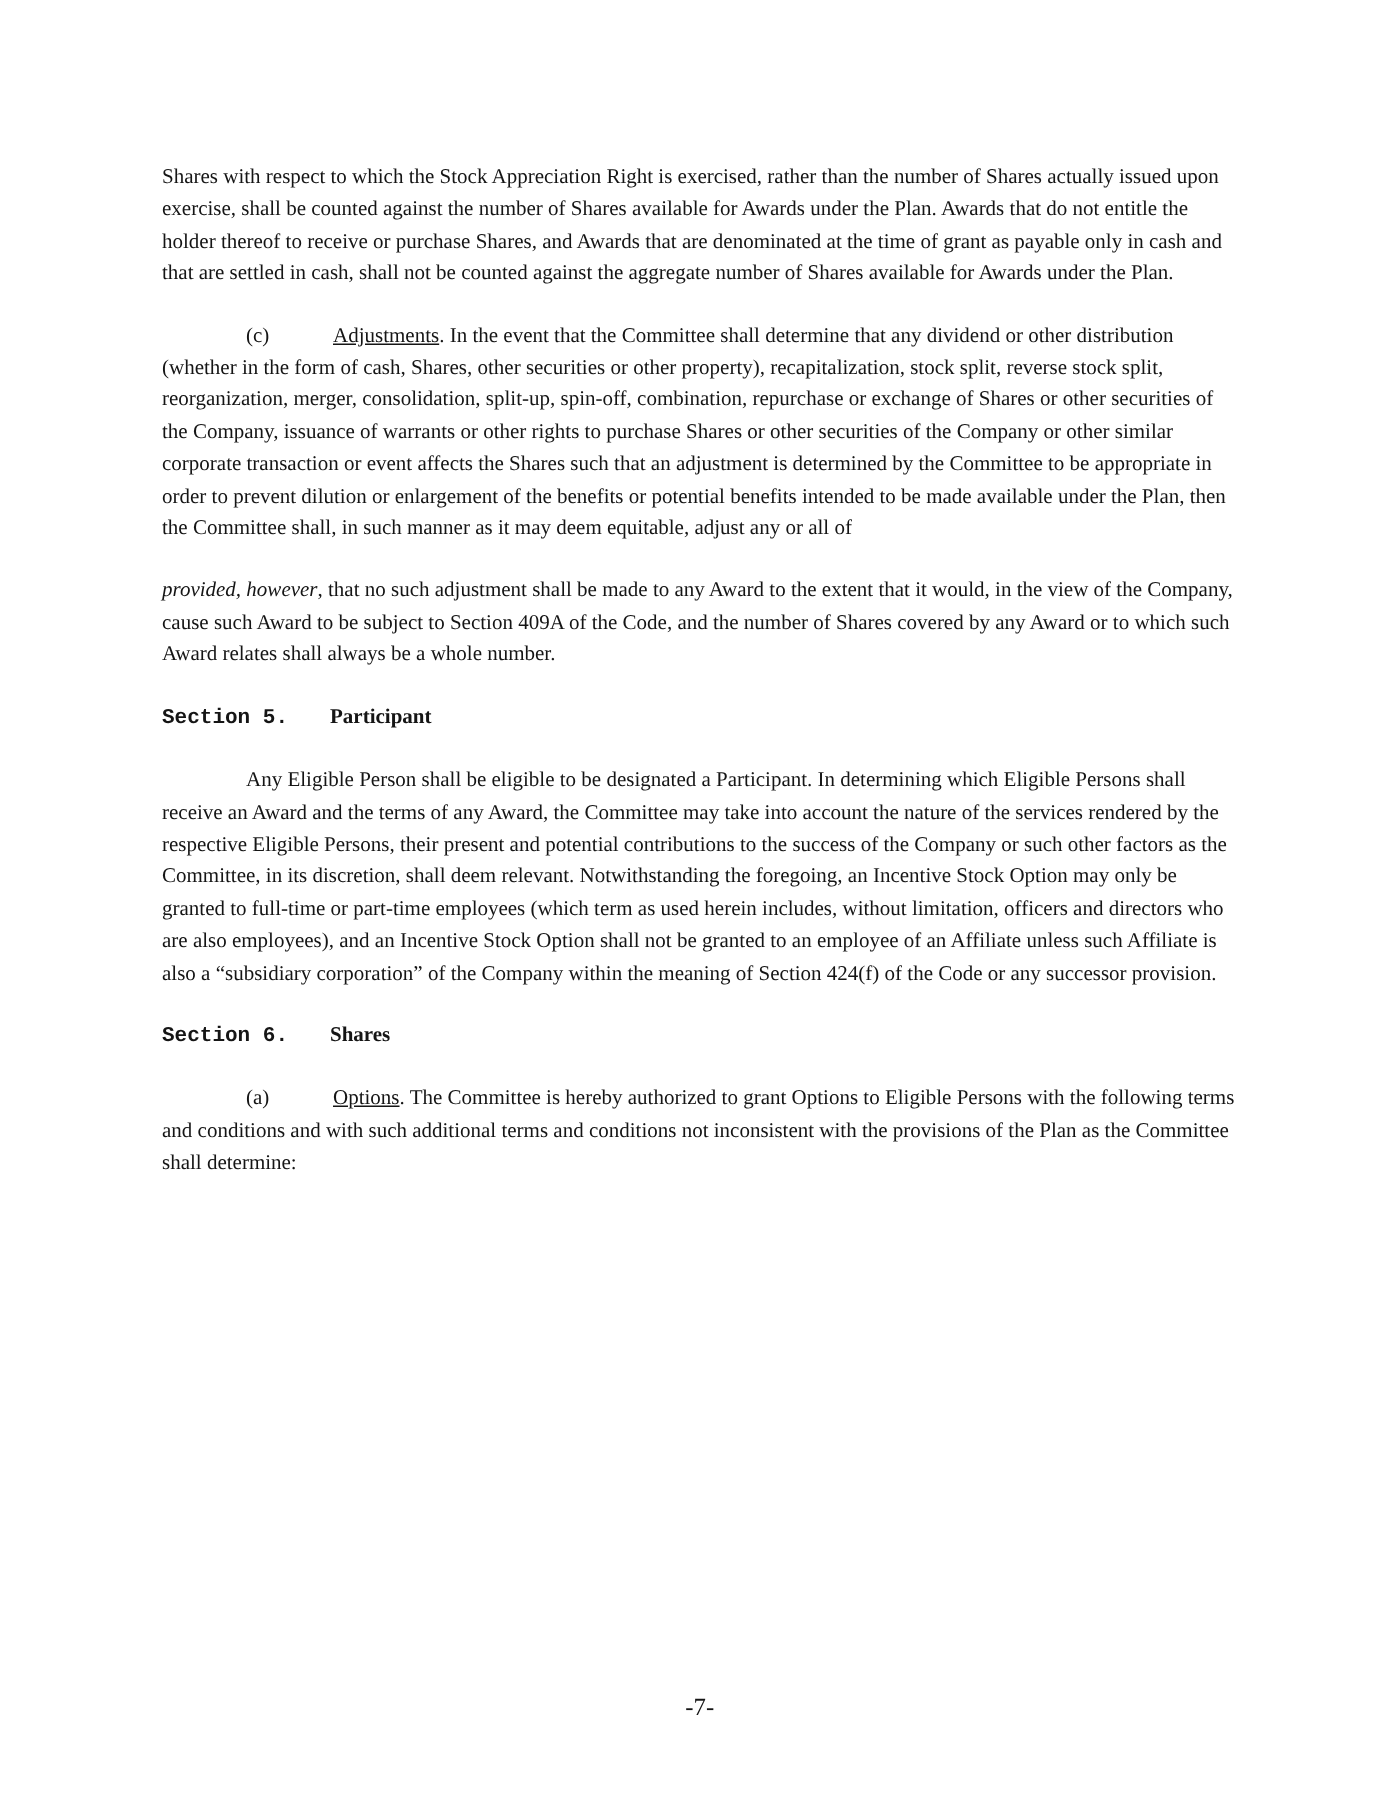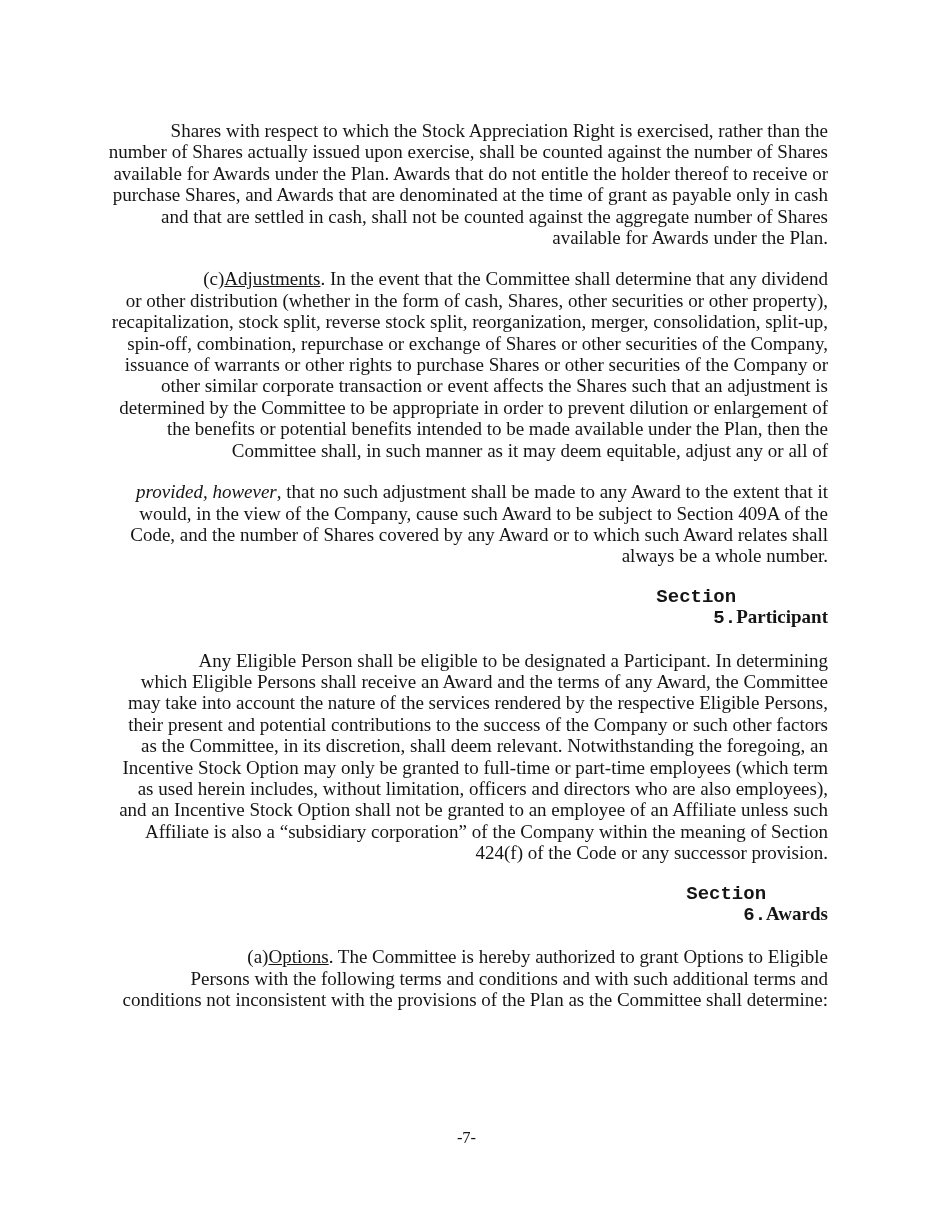--- a/index.html
+++ b/index.html
@@ -12,25 +12,25 @@
     width: 933px;
     height: 1208px;
     background: #ffffff;
     font-family: "Liberation Serif", "DejaVu Serif", serif;
     color: #151515;
     overflow: hidden;
   }
   .content {
     position: absolute;
     left: 108px;
-    top: 120px;
+    top: 108px;
     width: 720px;
-    font-size: 19px;
+    font-size: 14px;
     line-height: 21.4px;
-    text-align: right;
+    text-align: left;
   }
   .para {
     margin: 0 0 20px 0;
   }
   .indent {
     text-indent: 56px;
   }
   .lbl {
     display: inline-block;
     text-indent: 0;
@@ -40,21 +40,21 @@
   .lbl-sub { width: 56px; }
   .sub {
     padding-left: 56px;
     text-indent: 56px;
   }
   .heading {
     font-weight: bold;
     margin: 0 0 20px 0;
   }
   .u { text-decoration: underline; }
-  .it { font-style: italic; margin-left: 19px; }
+  .it { font-style: italic; }
   .footer {
     position: absolute;
     top: 1128px;
     left: 0;
     width: 933px;
     text-align: center;
     font-size: 16.5px;
   }
 </style>
 </head>
@@ -69,20 +69,20 @@
 
 
 
 
     <p class="para"><span class="it">provided, however</span><span>, that no such adjustment shall be made to any Award to the extent that it would, in the view of the Company, cause such Award to be subject to Section 409A of the Code, and the number of Shares covered by any Award or to which such Award relates shall always be a whole number.</span></p>
 
     <p class="heading"><span class="lbl lbl-h">Section 5.</span><span>Participant</span></p>
 
     <p class="para indent">Any Eligible Person shall be eligible to be designated a Participant. In determining which Eligible Persons shall receive an Award and the terms of any Award, the Committee may take into account the nature of the services rendered by the respective Eligible Persons, their present and potential contributions to the success of the Company or such other factors as the Committee, in its discretion, shall deem relevant. Notwithstanding the foregoing, an Incentive Stock Option may only be granted to full-time or part-time employees (which term as used herein includes, without limitation, officers and directors who are also employees), and an Incentive Stock Option shall not be granted to an employee of an Affiliate unless such Affiliate is also a “subsidiary corporation” of the Company within the meaning of Section 424(f) of the Code or any successor provision.</p>
 
-    <p class="heading"><span class="lbl lbl-h">Section 6.</span><span>Awards</span></p>
+    <p class="heading"><span class="lbl lbl-h">Section 6.</span><span>Shares</span></p>
 
     <p class="para indent"><span class="lbl lbl-1">(a)</span><span class="u">Options</span><span>. The Committee is hereby authorized to grant Options to Eligible Persons with the following terms and conditions and with such additional terms and conditions not inconsistent with the provisions of the Plan as the Committee shall determine:</span></p>
 
   </div>
 
   <div class="footer">-7-</div>
 </div>
 
 </body></html>

